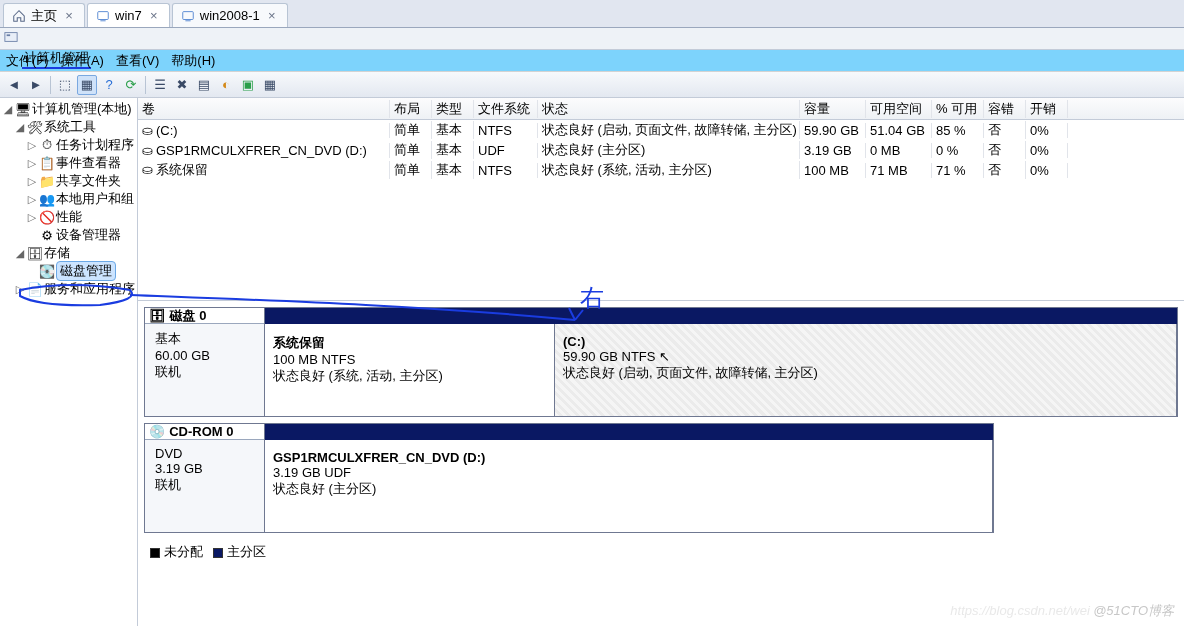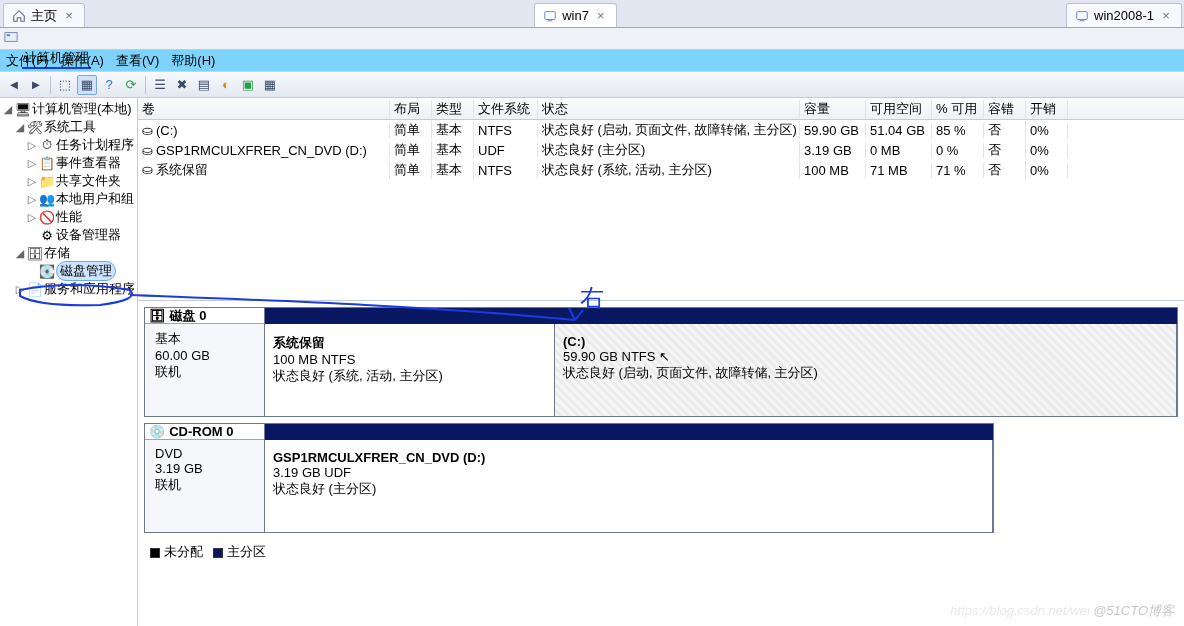--- a/index.html
+++ b/index.html
@@ -1,37 +1,37 @@
 <!DOCTYPE html>
 <html><head>
 <meta charset="utf-8">
 <style>
 * { margin:0; padding:0; box-sizing:border-box; font-family:"Microsoft YaHei","SimSun",sans-serif; font-size:13px; }
 body { background:#fff; width:1184px; height:626px; overflow:hidden; position:relative; }
-.tabs-bar { height:28px; background:#e1e6f0; border-bottom:1px solid #9aa7bd; display:flex; align-items:flex-end; padding-left:3px;justify-content:space-between; }
+.tabs-bar { height:28px; background:#e1e6f0; border-bottom:1px solid #9aa7bd; display:flex; align-items:flex-end; padding-left:3px; }
 .tab { height:24px; background:#f7f9fc; border:1px solid #b8c4d4; border-bottom:none; border-radius:3px 3px 0 0; padding:0 8px; display:flex; align-items:center; gap:5px; margin-right:2px; cursor:pointer; }
 .tab.active { background:#fff; }
 .tab .close { width:14px; text-align:center; color:#6a7489; }
 .tab .ico { width:14px; height:14px; display:inline-flex; align-items:center; justify-content:center; }
 .title-bar { height:22px; background:#eef2f7; border-bottom:1px solid #c3cbd8; display:flex; align-items:center; padding-left:4px; gap:4px; }
 .title-bar .txt { border-bottom:2px solid #1a3ce0; padding:0 2px;margin-top:40px; }
 .menu-bar { height:22px; background:#7dd3fc; border-bottom:1px solid #d3d3d3; display:flex; align-items:center; gap:12px; padding-left:6px; }
 .menu-bar span { cursor:default; }
 .tool-bar { height:26px; background:linear-gradient(#f7f9fc,#e3e8f0); border-bottom:1px solid #c3cbd8; display:flex; align-items:center; padding-left:4px; gap:2px; }
 .tool-btn { width:20px; height:20px; display:inline-flex; align-items:center; justify-content:center; border:1px solid transparent; border-radius:2px; cursor:pointer; color:#3a4a66; }
 .sep { width:1px; height:18px; background:#b8c4d4; margin:0 2px; }
 .main { display:flex; height:calc(626px - 98px); }
 .tree { width:138px; border-right:1px solid #c3cbd8; padding:2px; overflow:auto; }
 .tree-node { display:flex; align-items:center; gap:2px; height:18px; white-space:nowrap; cursor:default; }
 .tree-node .tw { width:12px; text-align:center; color:#666; font-size:11px; }
 .tree-node .ic { width:14px; height:14px; display:inline-flex; align-items:center; justify-content:center; }
 .lvl1 { padding-left:0; }
 .lvl2 { padding-left:12px; }
 .lvl3 { padding-left:24px; }
-.sel-node { background:#cce4ff; border:1px solid #6ba8e6; border-radius:10px; padding:0 3px;text-align:center; }
+.sel-node { background:#cce4ff; border:1px solid #6ba8e6; border-radius:4px; padding:0 3px;text-align:center; }
 .content { flex:1; display:flex; flex-direction:column; overflow:hidden; }
 .vol-table { border-bottom:1px solid #c3cbd8; }
 .vol-header { display:flex; background:linear-gradient(#fcfcfd,#eef1f5); border-bottom:1px solid #c3cbd8; height:22px; align-items:center; }
 .vol-header div, .vol-row div { border-right:1px solid #e1e4ea; padding:0 4px; overflow:hidden; white-space:nowrap; }
 .vol-row { display:flex; height:20px; align-items:center; }
 .c-vol{width:252px}.c-lay{width:42px}.c-type{width:42px}.c-fs{width:64px}.c-stat{width:262px}.c-cap{width:66px}.c-free{width:66px}.c-pct{width:52px}.c-ft{width:42px}.c-ov{width:42px}
 .disk-area { flex:1; background:#fff; overflow:auto; padding:0; }
 .disk-block { display:flex; border:1px solid #6f7891; margin:6px; min-height:110px; }
 .disk-label { width:120px; background:#f5f7fa; border-right:1px solid #6f7891; padding:10px 10px; }
 .disk-label .hdr { height:16px; background:#fff; border-bottom:1px solid #9aa7bd; margin:-10px -10px 6px -10px; display:flex; align-items:center; padding:0 4px; font-weight:bold; gap:4px; }

